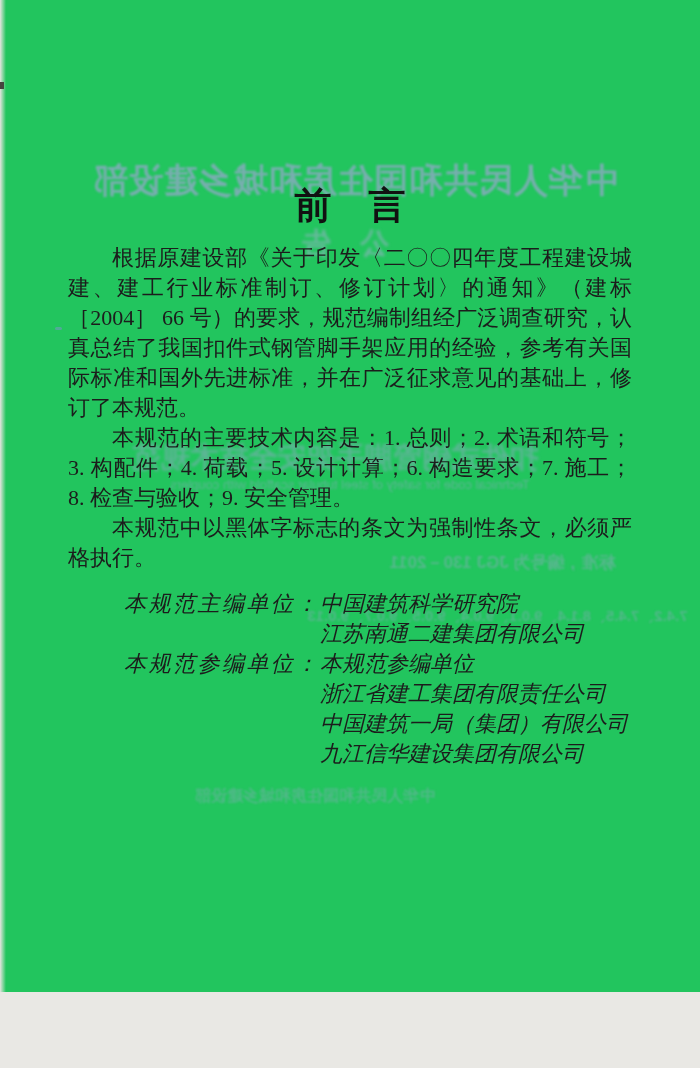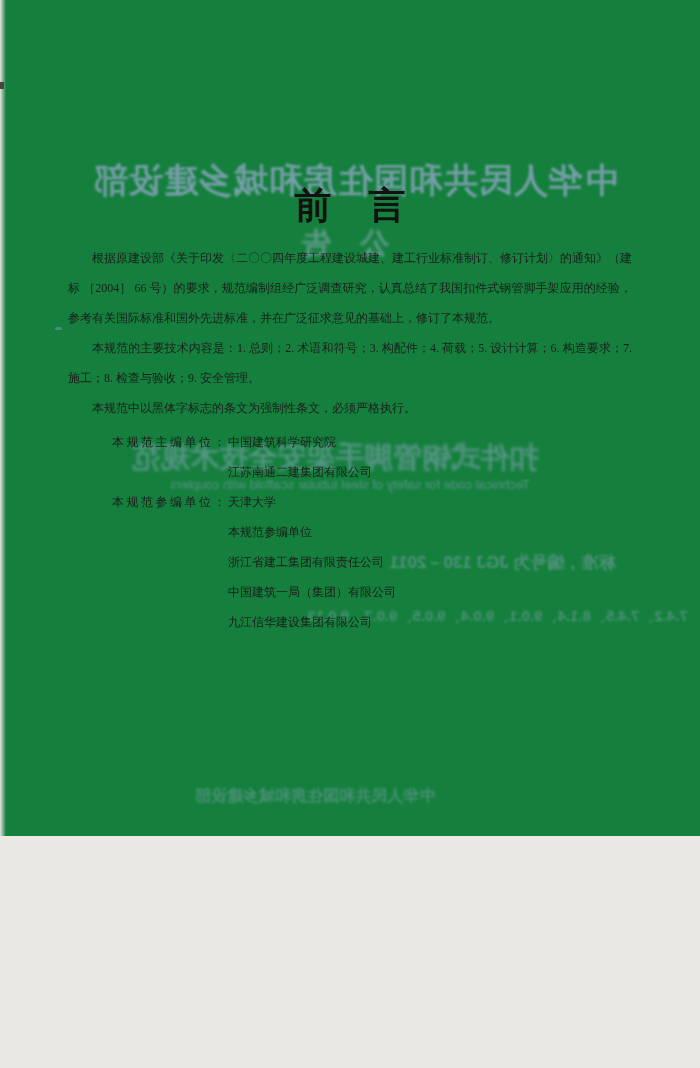--- a/index.html
+++ b/index.html
@@ -3,23 +3,23 @@
 <meta charset="utf-8">
 <style>
   html, body {
     margin: 0;
     padding: 0;
     background: #e9e8e4;
   }
   .page {
     position: relative;
     width: 700px;
-    height: 836px;
+    height: 992px;
     margin: 0 auto;
-    background: #15803d;
+    background: #22c55e;
     overflow: hidden;
     font-family: "Liberation Serif", "DejaVu Serif", serif;
     color: #1c1c1c;
   }
   
   .scan-edge-left {
     position: absolute;
     left: 0; top: 0;
     width: 6px; height: 100%;
     background: linear-gradient(90deg, #e6e4e0, rgba(230,228,224,0));
@@ -67,29 +67,29 @@
     font-family: "Liberation Sans", "DejaVu Sans", sans-serif;
     font-weight: 900;
     font-size: 37px;
     line-height: 46px;
     color: #111;
   }
   .body-text {
     position: absolute;
     top: 243px; left: 68px;
     width: 564px;
-    font-size: 12px;
+    font-size: 22px;
     line-height: 30px;
     text-align: justify;
   }
   .body-text p {
     margin: 0;
     text-indent: 2em;
   }
-  .units { margin: 4px; }
+  .units { margin: 16px; font-style: italic; }
   .unit-row { display: flex; align-items: flex-start; }
   .unit-label {
     flex: 0 0 auto;
     padding-left: 40px;
     letter-spacing: 2.5px;
     white-space: nowrap;
     line-height: 30px;
   }
   .unit-names { flex: 1 1 auto; }
   .unit-names div { line-height: 30px; white-space: nowrap; }
@@ -130,21 +130,20 @@
         <div class="unit-row">
           <div class="unit-label">本规范主编单位：</div>
           <div class="unit-names">
             <div>中国建筑科学研究院</div>
             <div>江苏南通二建集团有限公司</div>
           </div>
         </div>
         <div class="unit-row">
           <div class="unit-label">本规范参编单位：</div>
           <div class="unit-names">
-            <div>天津大学</div>
             <div>本规范参编单位</div>
             <div>浙江省建工集团有限责任公司</div>
             <div>中国建筑一局（集团）有限公司</div>
             <div>九江信华建设集团有限公司</div>
           </div>
         </div>
       </div>
     </div>
 
     <div class="page-number">4</div>

